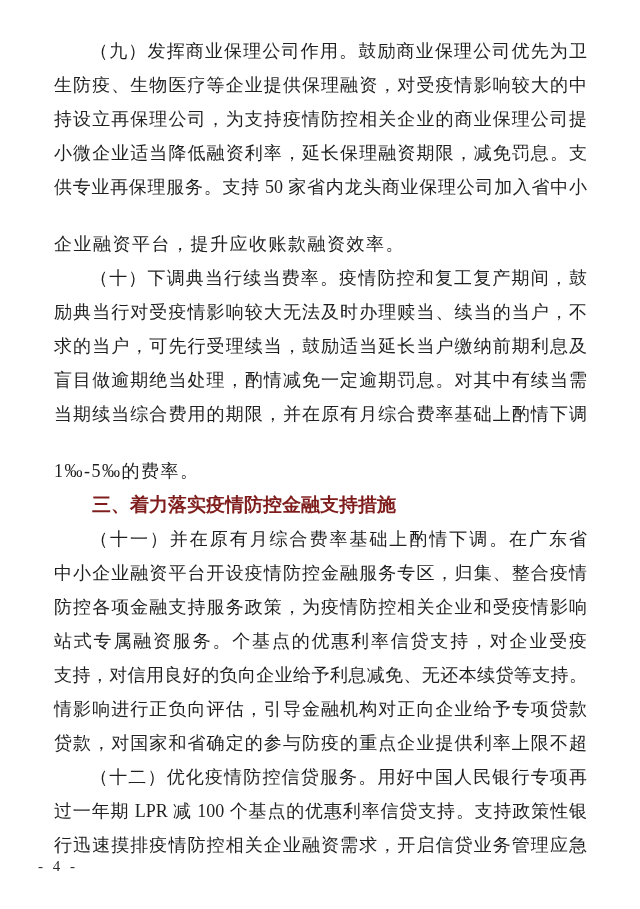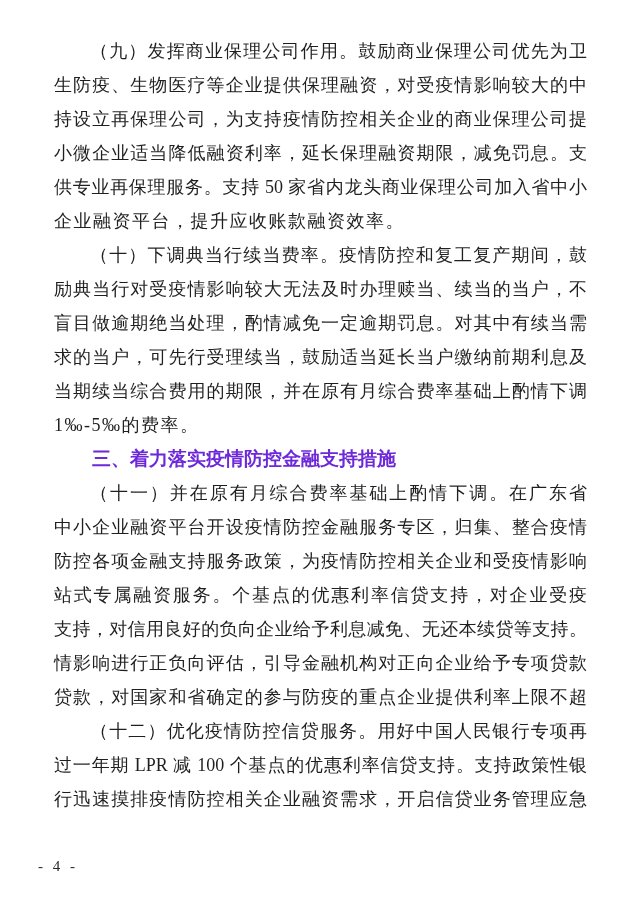--- a/index.html
+++ b/index.html
@@ -30,30 +30,31 @@
     text-align: justify;
     text-align-last: justify;
     text-justify: inter-character;
     white-space: nowrap;
   }
   .line.indent { text-indent: 2em; font-family: Liberation Serif, serif; }
   .line.last {
     text-align: left;
     text-align-last: left;
     letter-spacing: 1.5px;
+    margin-top: 23px;
   }
   .heading {
     margin: 0;
     height: 34px;
     line-height: 34px;
     font-size: 19px;
     font-weight: 700;
     text-indent: 2em;
     font-family: "Liberation Sans", "DejaVu Sans", sans-serif;
-    color: #6d28d9;
+    color: #7f1d1d;
   }
   .footer {
     position: absolute;
     left: 38px;
     top: 858px;
     font-size: 15px;
     letter-spacing: 3px;
     color: #2a2a2a;
     font-family: "Liberation Serif", "DejaVu Serif", serif;
   }
@@ -69,22 +70,22 @@
       <div class="line">生防疫、生物医疗等企业提供保理融资，对受疫情影响较大的中</div>
       <div class="line">持设立再保理公司，为支持疫情防控相关企业的商业保理公司提</div>
       <div class="line">小微企业适当降低融资利率，延长保理融资期限，减免罚息。支</div>
       <div class="line">供专业再保理服务。支持 50 家省内龙头商业保理公司加入省中小</div>
       <div class="line last">企业融资平台，提升应收账款融资效率。</div>
     </div>
 
     <div class="para">
       <div class="line indent">（十）下调典当行续当费率。疫情防控和复工复产期间，鼓</div>
       <div class="line">励典当行对受疫情影响较大无法及时办理赎当、续当的当户，不</div>
+      <div class="line">求的当户，可先行受理续当，鼓励适当延长当户缴纳前期利息及</div>
       <div class="line">盲目做逾期绝当处理，酌情减免一定逾期罚息。对其中有续当需</div>
-      <div class="line">求的当户，可先行受理续当，鼓励适当延长当户缴纳前期利息及</div>
       <div class="line">当期续当综合费用的期限，并在原有月综合费率基础上酌情下调</div>
       <div class="line last">1‰-5‰的费率。</div>
     </div>
 
     <h3 class="heading">三、着力落实疫情防控金融支持措施</h3>
 
     <div class="para">
       <div class="line indent">（十一）并在原有月综合费率基础上酌情下调。在广东省</div>
       <div class="line">中小企业融资平台开设疫情防控金融服务专区，归集、整合疫情</div>
       <div class="line">防控各项金融支持服务政策，为疫情防控相关企业和受疫情影响</div>

